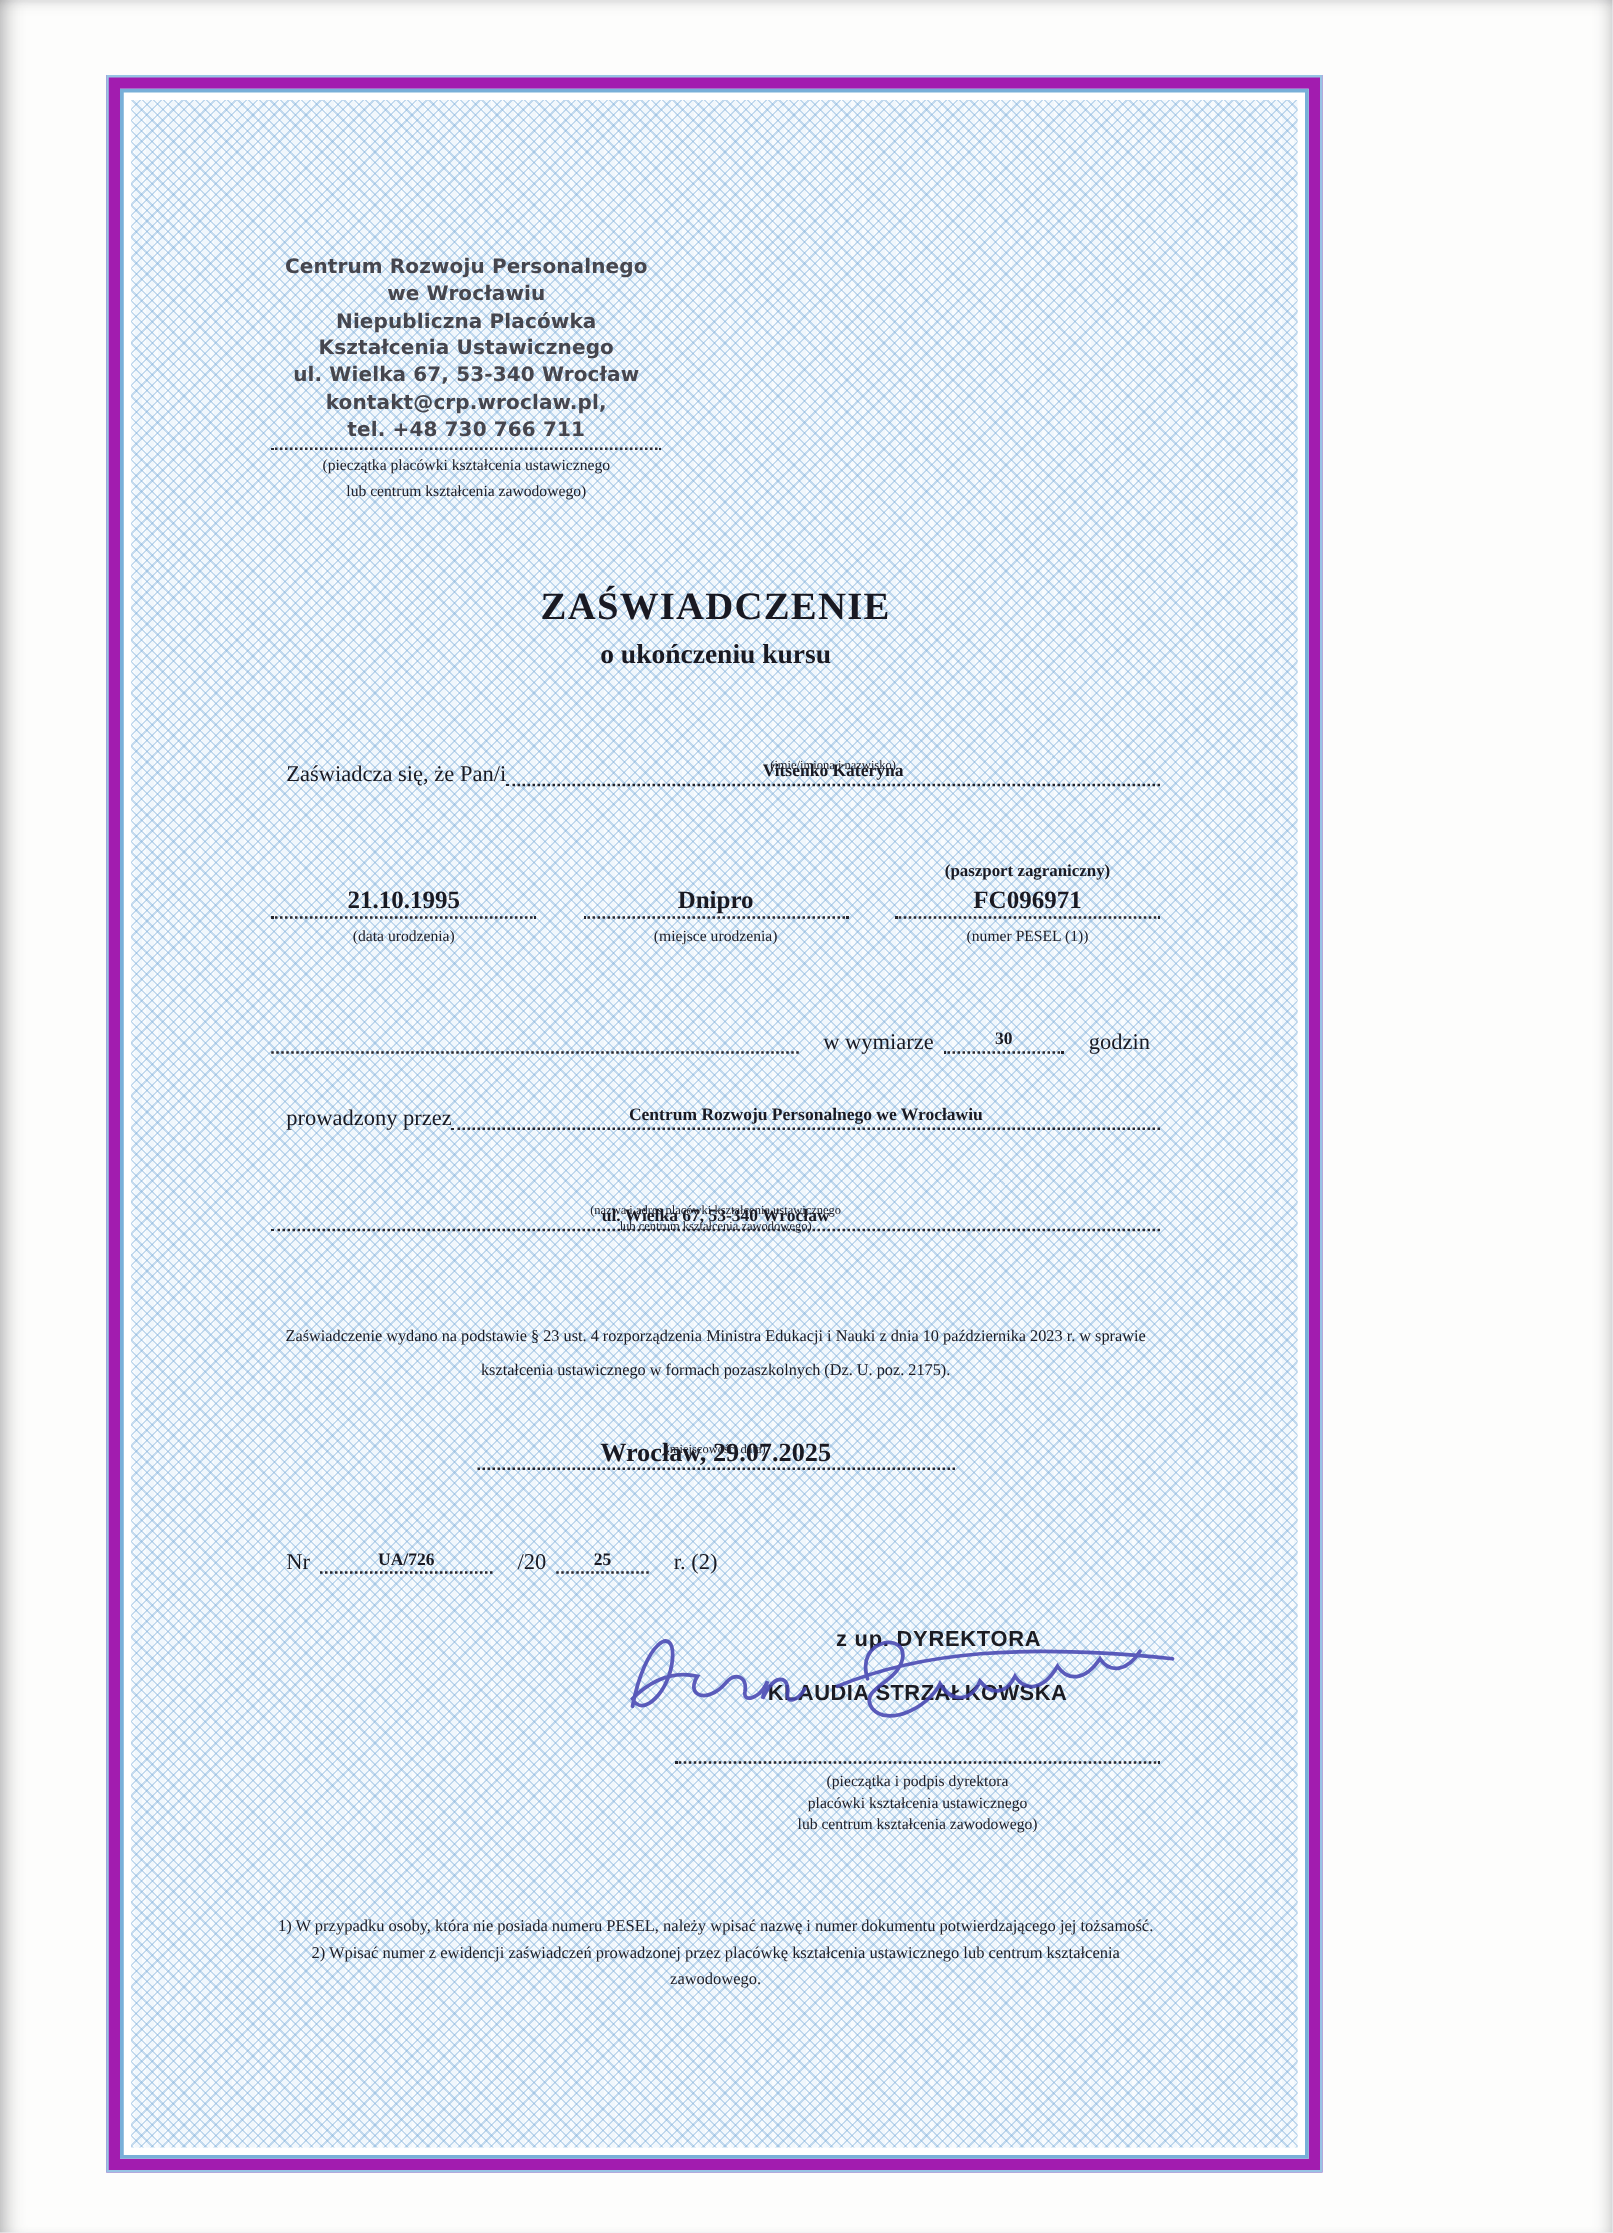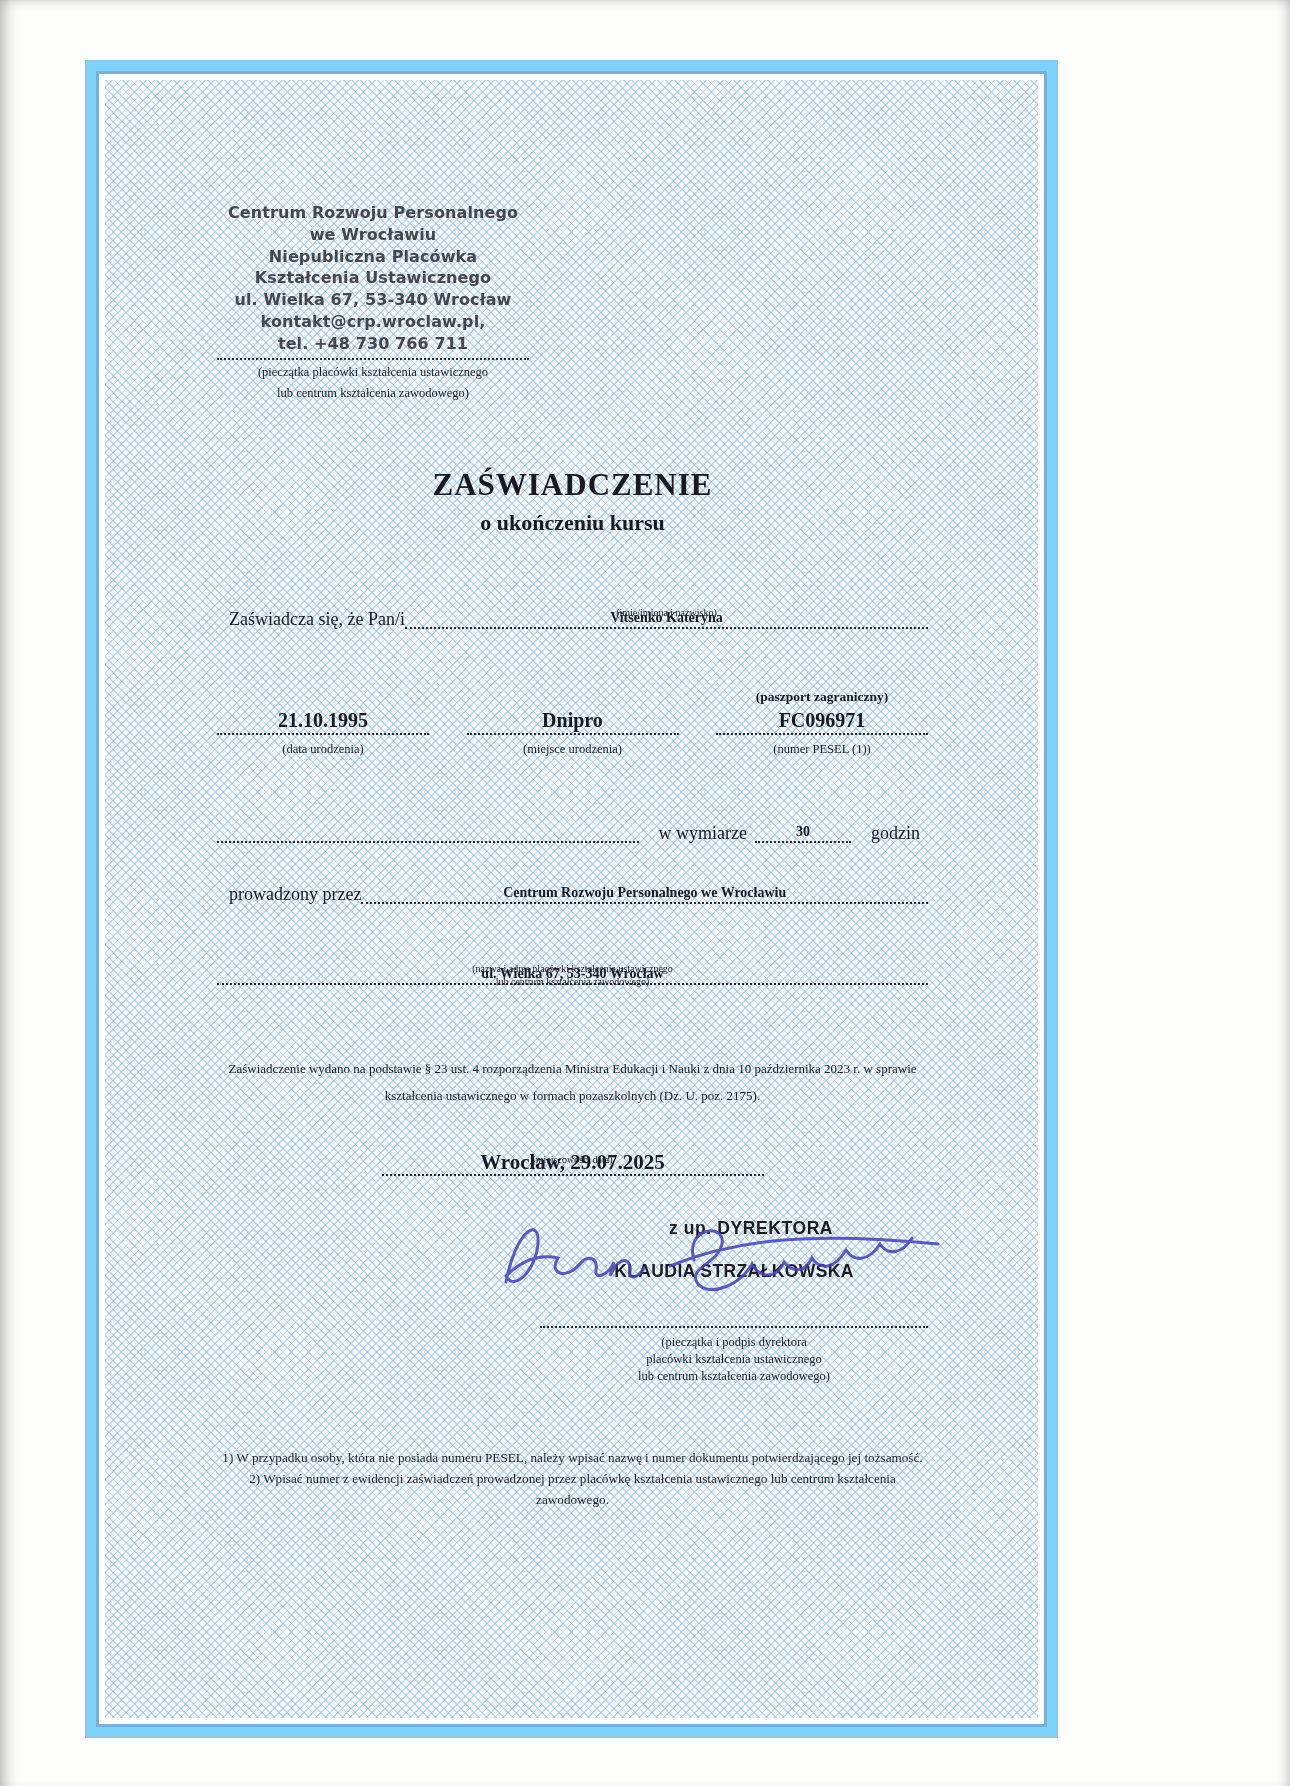--- a/index.html
+++ b/index.html
@@ -15,21 +15,21 @@
     box-shadow:inset 16px 0 16px -13px rgba(70,70,75,.45),
                inset -12px 0 14px -11px rgba(70,70,75,.35),
                inset 0 10px 12px -10px rgba(70,70,75,.25);
     overflow:hidden;
   }
   .frame-outer{
     position:absolute;left:85px;top:60px;width:973px;height:1678px;
     border:2px solid #98c4e3;
     box-sizing:border-box;
     padding:9px;
-    background:#7dd3fc;
+    background:#a21caf;
   }
   .frame-inner{
     width:100%;height:100%;box-sizing:border-box;
     border:3px solid #78afd8;
     padding:6px;
     background:#fff;
   }
   .pattern{
     width:100%;height:100%;box-sizing:border-box;
     position:relative;overflow:hidden;
@@ -200,20 +200,31 @@
 
           <div class="legal">Zaświadczenie wydano na podstawie § 23 ust. 4 rozporządzenia Ministra Edukacji i Nauki z dnia 10 października 2023 r. w sprawie kształcenia ustawicznego w formach pozaszkolnych (Dz. U. poz. 2175).</div>
 
           <div class="issue-line">
             <span class="dotfield fixed issue-dots">
               <span class="fvalue">Wrocław, 29.07.2025</span>
               <span class="fcaption">(miejscowość, data)</span>
             </span>
           </div>
 
+          <div class="fieldline nr-line">
+            <span class="flabel">Nr</span>
+            <span class="dotfield fixed nr-num">
+              <span class="fvalue">UA/726</span>
+            </span>
+            <span class="flabel mid">/20</span>
+            <span class="dotfield fixed nr-year">
+              <span class="fvalue">25</span>
+            </span>
+            <span class="flabel mid">r. (2)</span>
+          </div>
 
           <div class="sig-block">
             <svg class="sig-hand" width="480" height="110" viewBox="0 0 480 110" fill="none" xmlns="http://www.w3.org/2000/svg">
               <g stroke="#4747b2" stroke-width="3" stroke-linecap="round" fill="none" opacity="0.88">
                 <path d="M18 78 C28 26 52 12 50 40 C48 66 26 88 18 72 C34 56 52 50 70 54 C60 70 78 76 92 60 C100 50 110 54 108 66 C106 76 120 72 126 58 L122 72 C132 50 144 54 142 68 C141 76 150 74 156 64"></path>
                 <path d="M206 56 C196 24 238 18 234 40 C230 60 198 64 210 80 C222 94 254 80 264 60 C272 74 288 76 296 58 C304 68 316 70 324 54 C332 66 346 66 358 46 C366 58 380 58 392 40 C400 52 414 50 424 34"></path>
                 <path d="M182 62 C250 34 330 28 450 40"></path>
               </g>
             </svg>
             <div class="sig-authority">z up. DYREKTORA</div>

